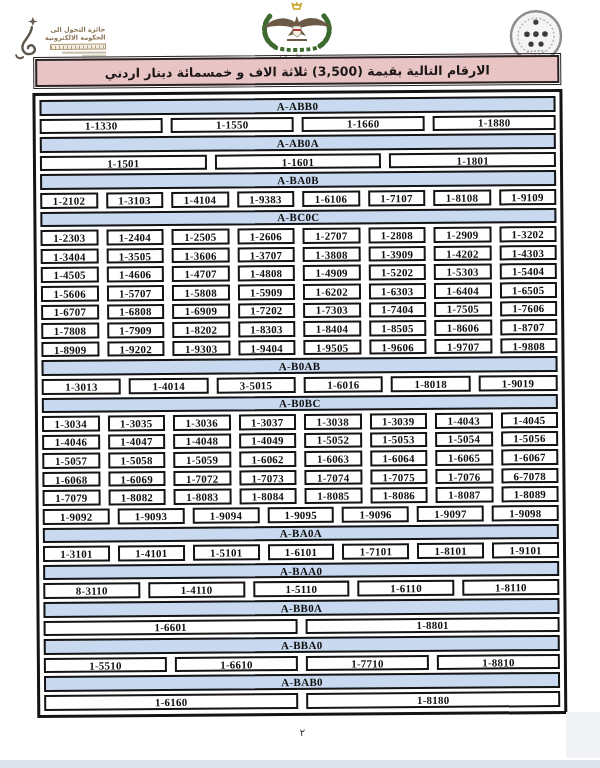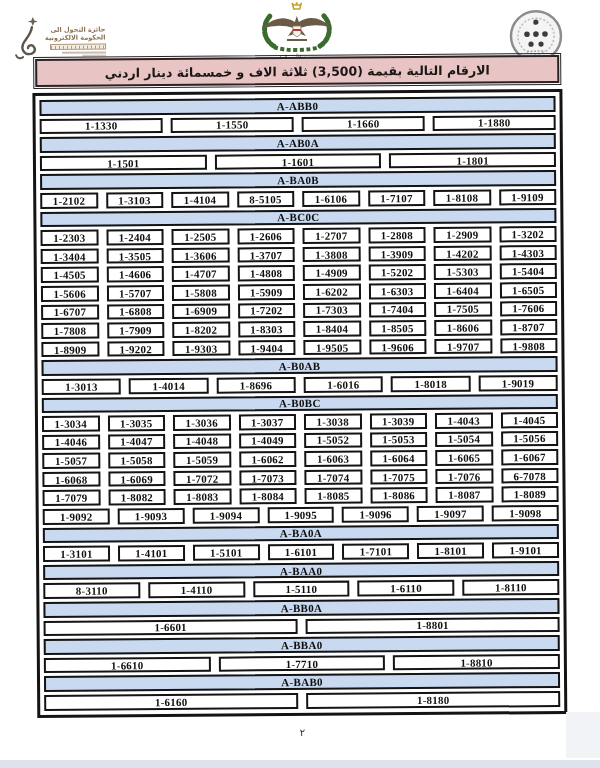--- a/index.html
+++ b/index.html
@@ -129,21 +129,21 @@
         <div class="num-row">
           <div class="num-cell">1-1501</div>
           <div class="num-cell">1-1601</div>
           <div class="num-cell">1-1801</div>
         </div>
         <div class="sec-header">A-BA0B</div>
         <div class="num-row">
           <div class="num-cell">1-2102</div>
           <div class="num-cell">1-3103</div>
           <div class="num-cell">1-4104</div>
-          <div class="num-cell">8-5105</div>
+          <div class="num-cell">1-9383</div>
           <div class="num-cell">1-6106</div>
           <div class="num-cell">1-7107</div>
           <div class="num-cell">1-8108</div>
           <div class="num-cell">1-9109</div>
         </div>
         <div class="sec-header">A-BC0C</div>
         <div class="num-row">
           <div class="num-cell">1-2303</div>
           <div class="num-cell">1-2404</div>
           <div class="num-cell">1-2505</div>
@@ -210,21 +210,21 @@
           <div class="num-cell">1-9404</div>
           <div class="num-cell">1-9505</div>
           <div class="num-cell">1-9606</div>
           <div class="num-cell">1-9707</div>
           <div class="num-cell">1-9808</div>
         </div>
         <div class="sec-header">A-B0AB</div>
         <div class="num-row">
           <div class="num-cell">1-3013</div>
           <div class="num-cell">1-4014</div>
-          <div class="num-cell">1-8696</div>
+          <div class="num-cell">3-5015</div>
           <div class="num-cell">1-6016</div>
           <div class="num-cell">1-8018</div>
           <div class="num-cell">1-9019</div>
         </div>
         <div class="sec-header">A-B0BC</div>
         <div class="num-row">
           <div class="num-cell">1-3034</div>
           <div class="num-cell">1-3035</div>
           <div class="num-cell">1-3036</div>
           <div class="num-cell">1-3037</div>
@@ -300,20 +300,21 @@
           <div class="num-cell">1-6110</div>
           <div class="num-cell">1-8110</div>
         </div>
         <div class="sec-header">A-BB0A</div>
         <div class="num-row">
           <div class="num-cell">1-6601</div>
           <div class="num-cell">1-8801</div>
         </div>
         <div class="sec-header">A-BBA0</div>
         <div class="num-row">
+          <div class="num-cell">1-5510</div>
           <div class="num-cell">1-6610</div>
           <div class="num-cell">1-7710</div>
           <div class="num-cell">1-8810</div>
         </div>
         <div class="sec-header">A-BAB0</div>
         <div class="num-row">
           <div class="num-cell">1-6160</div>
           <div class="num-cell">1-8180</div>
         </div>
       </div>

